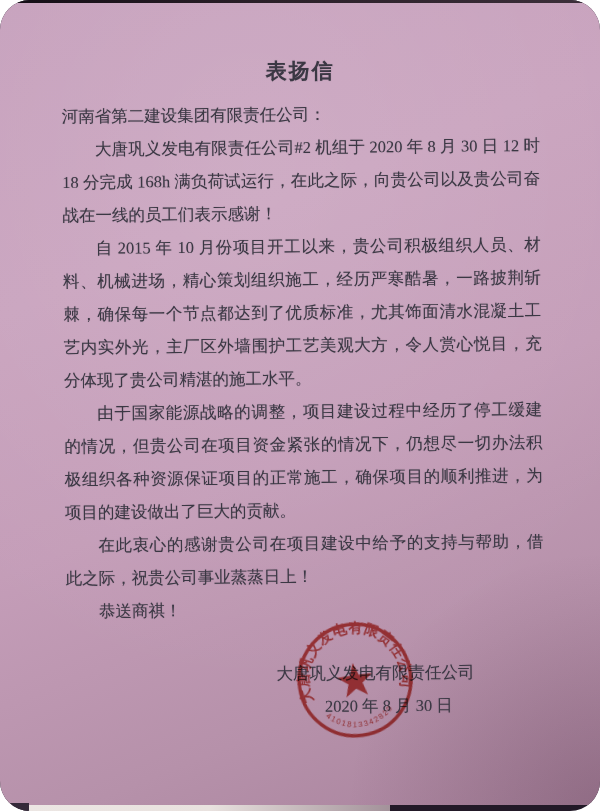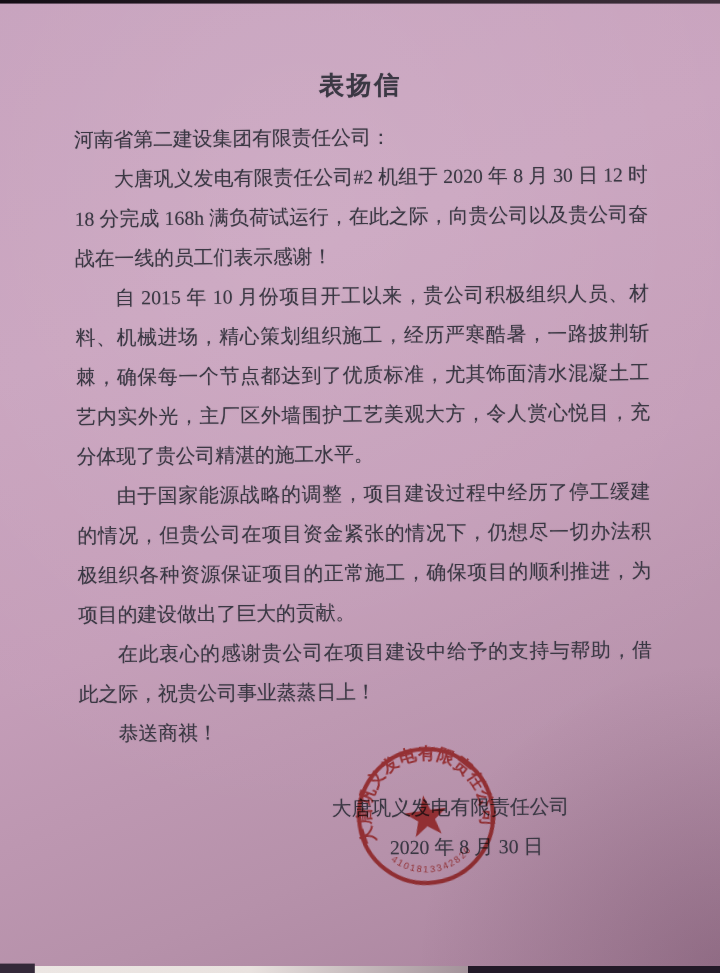--- a/index.html
+++ b/index.html
@@ -4,20 +4,21 @@
 <style>
   html, body { margin: 0; padding: 0; }
   body { width: 600px; height: 811px; font-family: "Liberation Serif", "DejaVu Serif", serif; }
 
   .photo {
     position: relative;
     width: 600px;
     height: 811px;
     background: #221927;
     overflow: hidden;
+    border-radius: 30px;
   }
 
   .paper {
     position: absolute;
     left: 0; right: 0; top: 3px; bottom: 6px;
     background:
       radial-gradient(60% 45% at 100% 100%, rgba(58,28,48,0.22), rgba(58,28,48,0) 70%),
       radial-gradient(130% 110% at 42% 20%, rgba(255,255,255,0.10), rgba(255,255,255,0) 60%),
       linear-gradient(158deg, #c6a0bc 0%, #c9a3be 30%, #c49db8 55%, #b691aa 80%, #a8829c 100%);
   }

